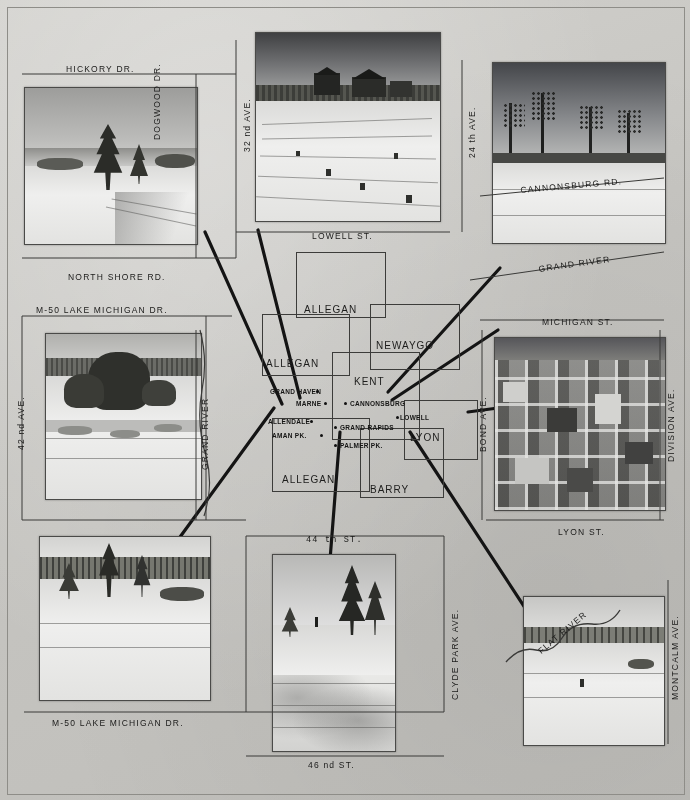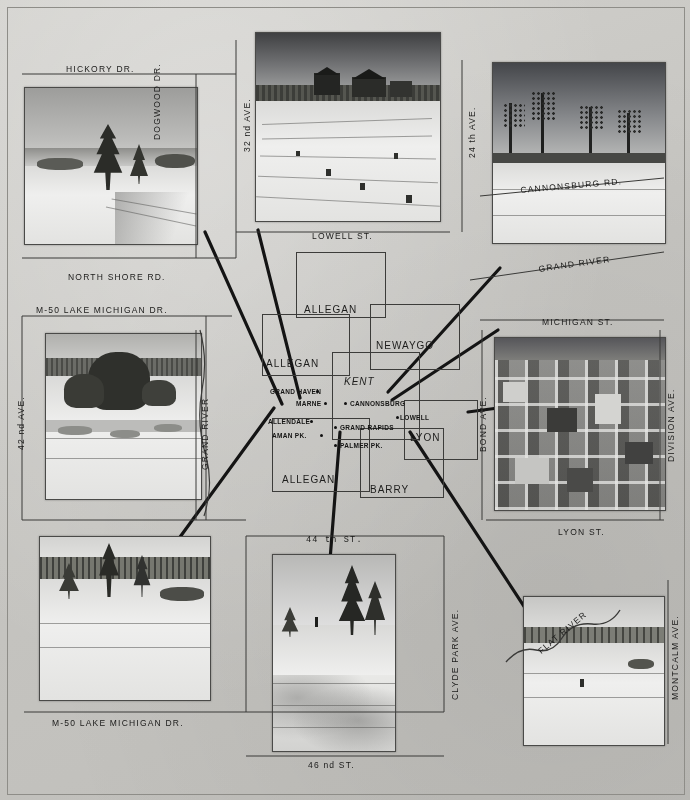--- a/index.html
+++ b/index.html
@@ -285,21 +285,21 @@
 
     <div class="county-cell" style="left:146px; top:148px; width:72px; height:58px;"></div>
 
     <div class="county-cell" style="left:14px; top:166px; width:96px; height:72px;"></div>
 
     <div class="county-cell" style="left:102px; top:176px; width:82px; height:68px;"></div>
 
     <div class="county-label" style="left:46px; top:52px;">ALLEGAN</div>
     <div class="county-label" style="left:118px; top:88px;">NEWAYGO</div>
     <div class="county-label" style="left:8px; top:106px;">ALLEGAN</div>
-    <div class="county-label" style="left:86px; top:124px;font-style:italic;">KENT</div>
+    <div class="county-label" style="left:96px; top:124px;">KENT</div>
     <div class="county-label" style="left:152px; top:180px;">LYON</div>
     <div class="county-label" style="left:24px; top:222px;">ALLEGAN</div>
     <div class="county-label" style="left:112px; top:232px;text-align:right;">BARRY</div>
 
     <div class="city-label" style="left:12px; top:136px;">GRAND HAVEN</div>
     <div class="city-dot" style="left:58px; top:138px;"></div>
 
     <div class="city-label" style="left:38px; top:148px;">MARNE</div>
     <div class="city-dot" style="left:66px; top:150px;"></div>
 

